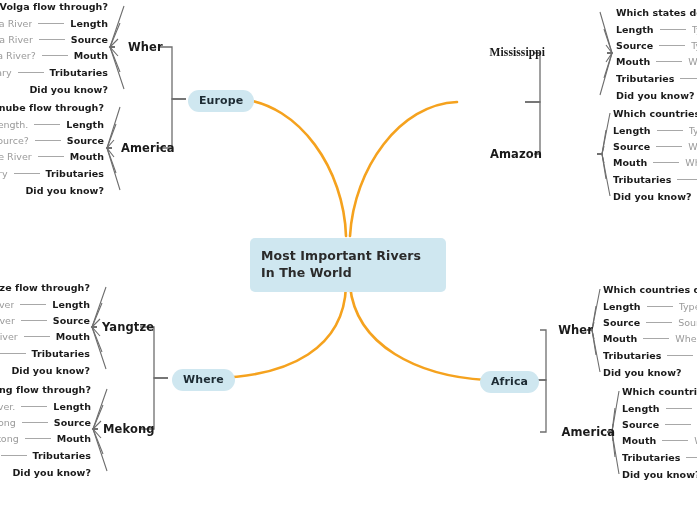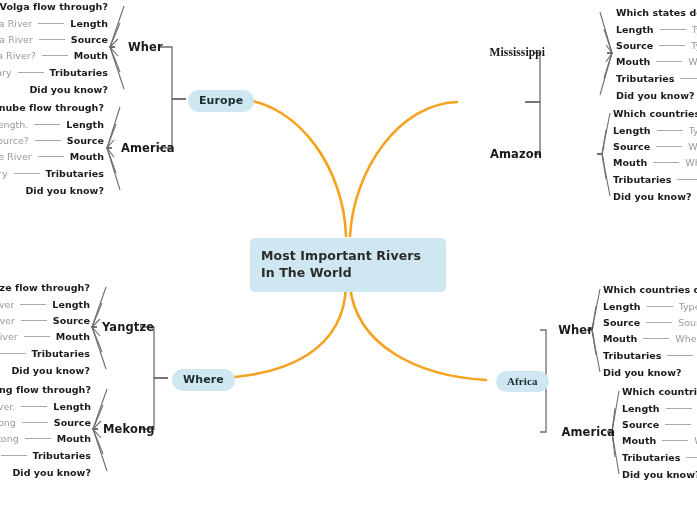--- a/index.html
+++ b/index.html
@@ -208,21 +208,21 @@
   <div class="central">
     <span>Most Important Rivers In The World</span>
   </div>
 
   <div class="continent" style="left:188px; top:90px;">
     <span>Europe</span>
   </div>
   <div class="continent" style="left:172px; top:369px;">
     <span>Where</span>
   </div>
-  <div class="continent" style="left:496px; top:371px;font-family:Liberation Serif, serif;">
+  <div class="continent" style="left:480px; top:371px;">
     <span>Africa</span>
   </div>
 
   <div class="river left" style="left:128px; top:40px;">
     <span>Wher</span>
   </div>
   <div class="river left" style="left:121px; top:141px;">
     <span>America</span>
   </div>
   <div class="river right" style="right:152px; top:46px;font-family:Liberation Serif, serif;">

